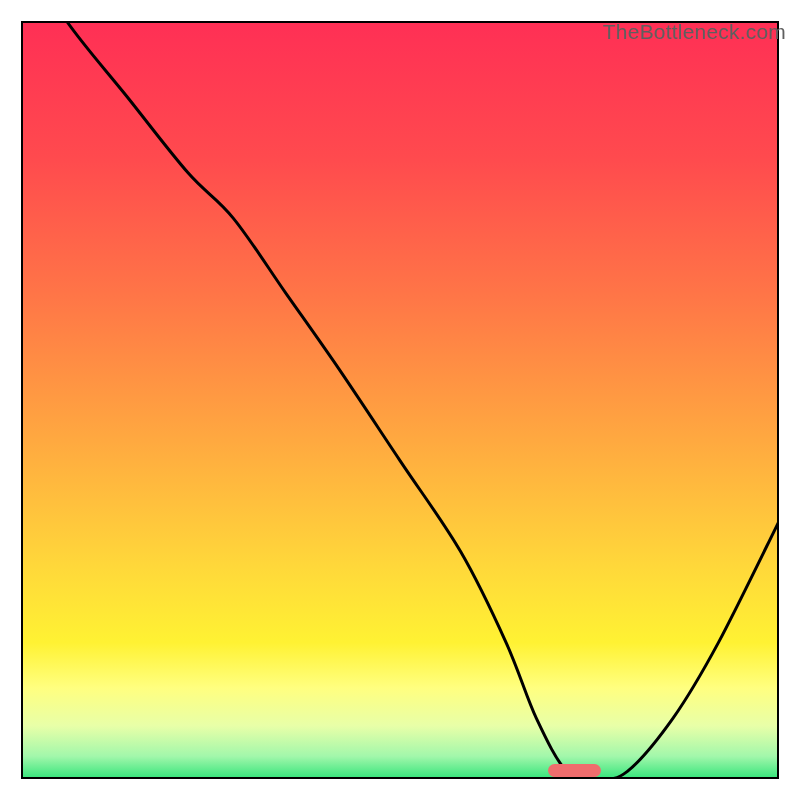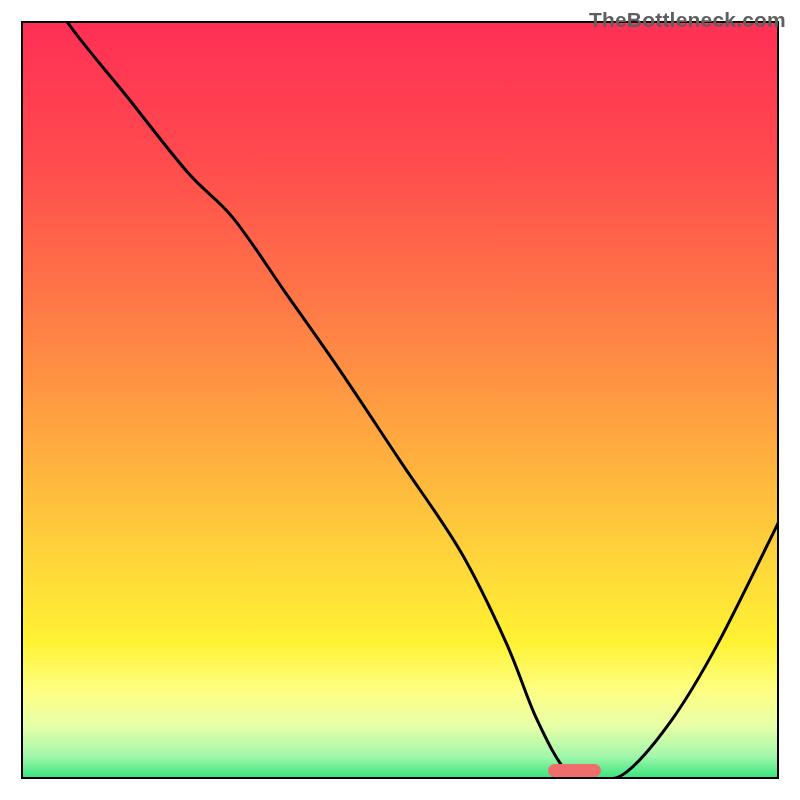--- a/index.html
+++ b/index.html
@@ -49,25 +49,25 @@
     left: 21px;
     top: 21px;
     width: 758px;
     height: 758px;
     border: 2px solid #000000;
     box-sizing: border-box;
     pointer-events: none;
   }
   .attribution {
     position: absolute;
-    top: 8px;
+    top: 20px;
     right: 14px;
     font-size: 21px;
     color: #5f5f5f;
-    font-weight: 700;
+    font-weight: 400;
     letter-spacing: 0.2px;
     text-align: right;
   }
 </style>
 </head>
 <body>
 
 <div class="stage">
 
   <div class="plot-area">

